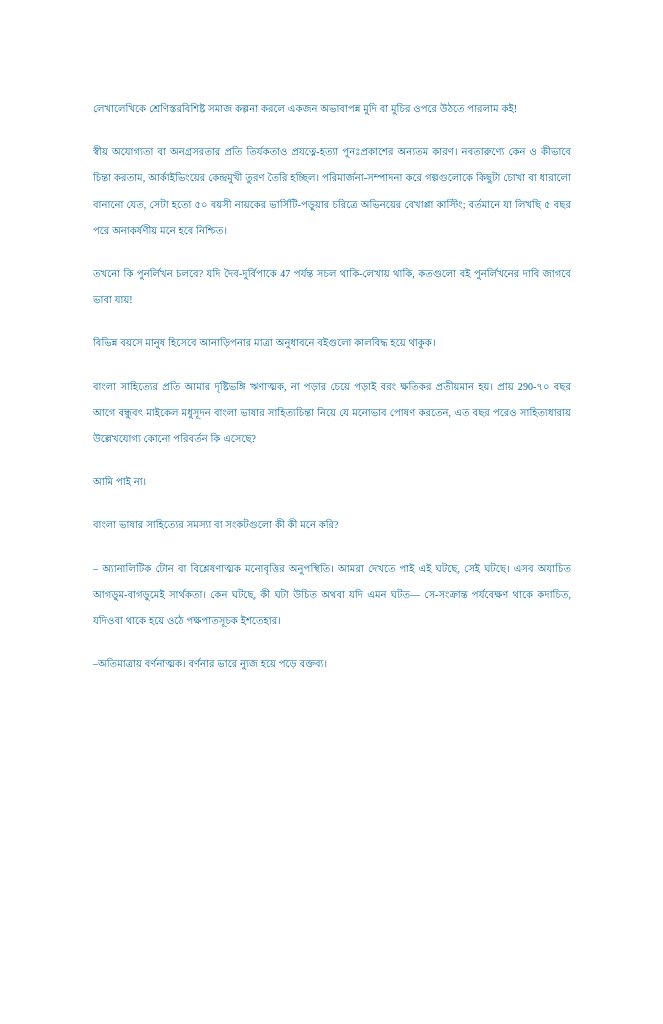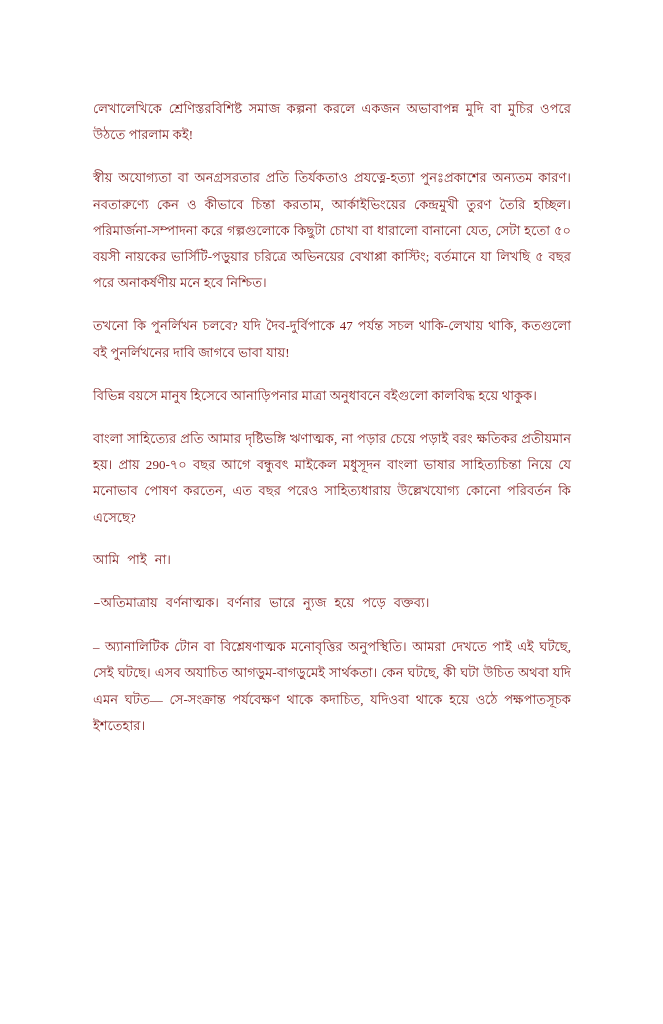--- a/index.html
+++ b/index.html
@@ -21,58 +21,58 @@
   .text-block {
     position: absolute;
     left: 93px;
     top: 96px;
     width: 478px;
   }
 
   .para {
     margin: 0 0 17px 0;
     font-family: "Liberation Serif", "DejaVu Serif", serif;
-    font-size: 13px;
+    font-size: 10px;
     line-height: 26.2px;
-    color: #7f1d1d;
+    color: #0369a1;
     text-align: justify;
     text-justify: inter-word;
     word-spacing: 0.2px;
     letter-spacing: 0.05px;
     -webkit-font-smoothing: antialiased;
   }
 
   .para:last-child {
     margin-bottom: 0;
   }
 
   
   .para.short {
     text-align: left;
-    font-family: Liberation Mono, monospace;
   }
 </style>
 </head>
 <body>
 
 <div class="page">
   <div class="text-block">
 
     <p class="para">লেখালেখিকে শ্রেণিস্তরবিশিষ্ট সমাজ কল্পনা করলে একজন অভাবাপন্ন মুদি বা মুচির ওপরে উঠতে পারলাম কই!</p>
 
     <p class="para">স্বীয় অযোগ্যতা বা অনগ্রসরতার প্রতি তির্যকতাও প্রযত্নে-হত্যা পুনঃপ্রকাশের অন্যতম কারণ। নবতারুণ্যে কেন ও কীভাবে চিন্তা করতাম, আর্কাইভিংয়ের কেন্দ্রমুখী তুরণ তৈরি হচ্ছিল। পরিমার্জনা-সম্পাদনা করে গল্পগুলোকে কিছুটা চোখা বা ধারালো বানানো যেত, সেটা হতো ৫০ বয়সী নায়কের ভার্সিটি-পড়ুয়ার চরিত্রে অভিনয়ের বেখাপ্পা কাস্টিং; বর্তমানে যা লিখছি ৫ বছর পরে অনাকর্ষণীয় মনে হবে নিশ্চিত।</p>
 
     <p class="para">তখনো কি পুনর্লিখন চলবে? যদি দৈব-দুর্বিপাকে 47 পর্যন্ত সচল থাকি-লেখায় থাকি, কতগুলো বই পুনর্লিখনের দাবি জাগবে ভাবা যায়!</p>
 
     <p class="para">বিভিন্ন বয়সে মানুষ হিসেবে আনাড়িপনার মাত্রা অনুধাবনে বইগুলো কালবিদ্ধ হয়ে থাকুক।</p>
 
     <p class="para">বাংলা সাহিত্যের প্রতি আমার দৃষ্টিভঙ্গি ঋণাত্মক, না পড়ার চেয়ে পড়াই বরং ক্ষতিকর প্রতীয়মান হয়। প্রায় 290-৭০ বছর আগে বন্ধুবৎ মাইকেল মধুসূদন বাংলা ভাষার সাহিত্যচিন্তা নিয়ে যে মনোভাব পোষণ করতেন, এত বছর পরেও সাহিত্যধারায় উল্লেখযোগ্য কোনো পরিবর্তন কি এসেছে?</p>
 
     <p class="para short">আমি পাই না।</p>
 
+    <p class="para short">বাংলা ভাষার সাহিত্যের সমস্যা বা সংকটগুলো কী কী মনে করি?</p>
 
 
+    <p class="para">– অ্যানালিটিক টোন বা বিশ্লেষণাত্মক মনোবৃত্তির অনুপস্থিতি। আমরা দেখতে পাই এই ঘটছে, সেই ঘটছে। এসব অযাচিত আগড়ুম-বাগড়ুমেই সার্থকতা। কেন ঘটছে, কী ঘটা উচিত অথবা যদি এমন ঘটত— সে-সংক্রান্ত পর্যবেক্ষণ থাকে কদাচিত, যদিওবা থাকে হয়ে ওঠে পক্ষপাতসূচক ইশতেহার।</p>
+
     <p class="para short">–অতিমাত্রায় বর্ণনাত্মক। বর্ণনার ভারে ন্যুজ হয়ে পড়ে বক্তব্য।</p>
-
-    <p class="para">– অ্যানালিটিক টোন বা বিশ্লেষণাত্মক মনোবৃত্তির অনুপস্থিতি। আমরা দেখতে পাই এই ঘটছে, সেই ঘটছে। এসব অযাচিত আগড়ুম-বাগড়ুমেই সার্থকতা। কেন ঘটছে, কী ঘটা উচিত অথবা যদি এমন ঘটত— সে-সংক্রান্ত পর্যবেক্ষণ থাকে কদাচিত, যদিওবা থাকে হয়ে ওঠে পক্ষপাতসূচক ইশতেহার।</p>
 
   </div>
 </div>
 
 </body></html>

